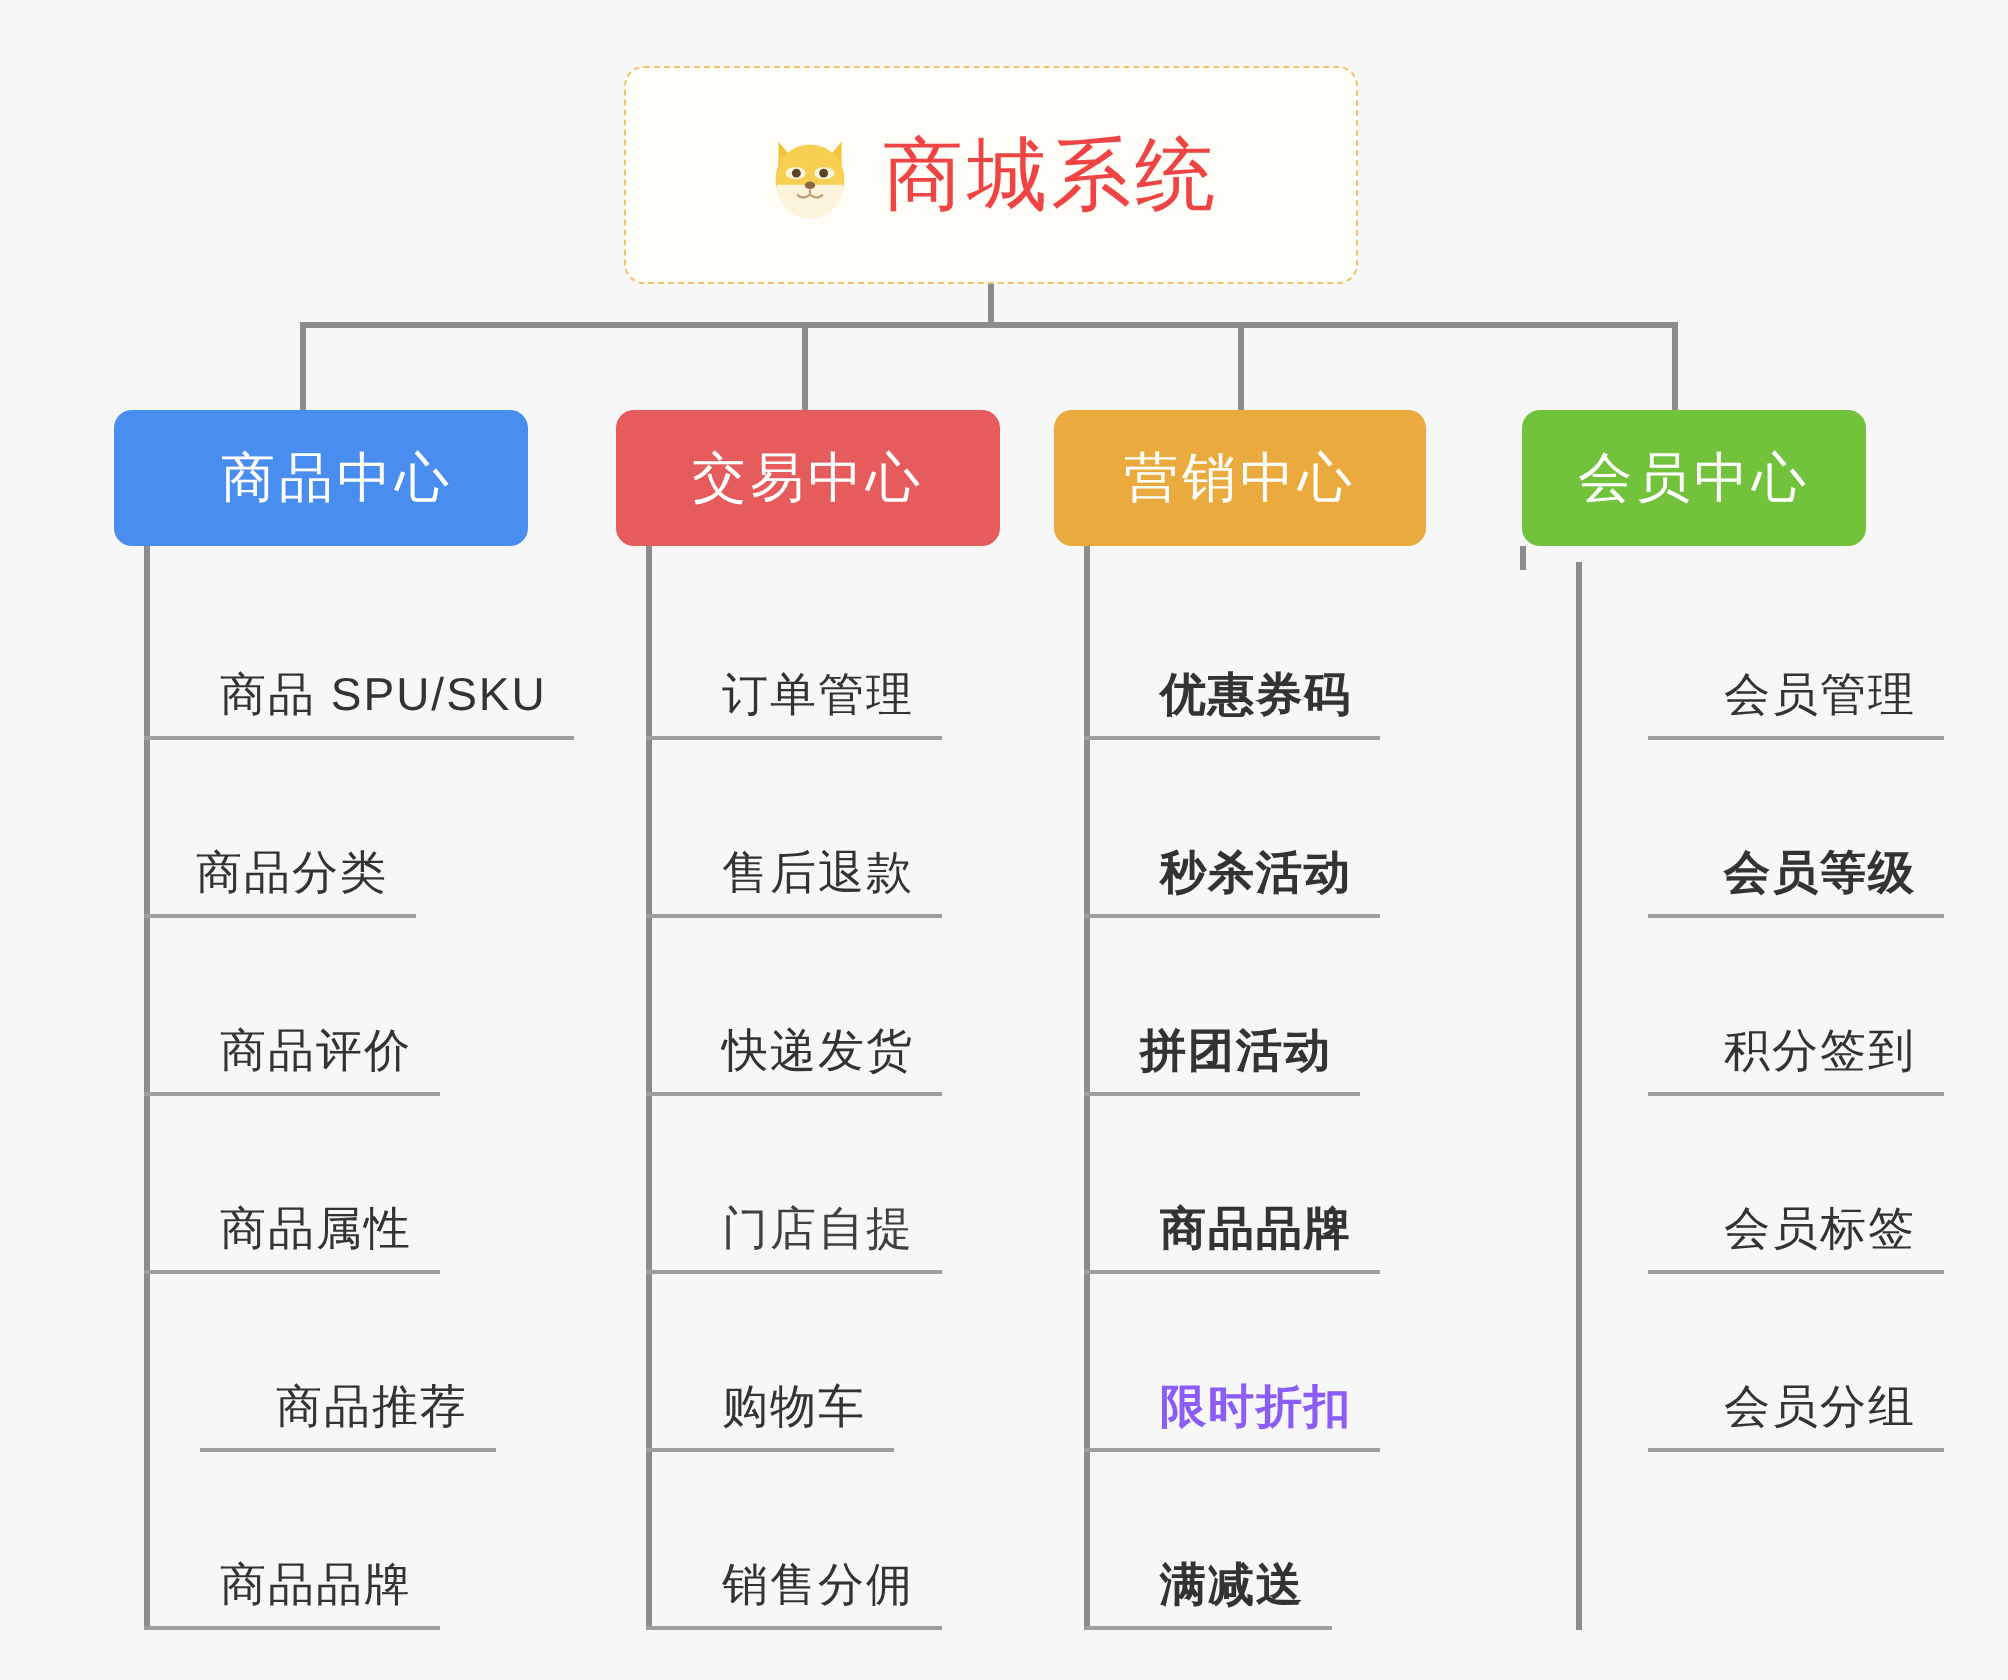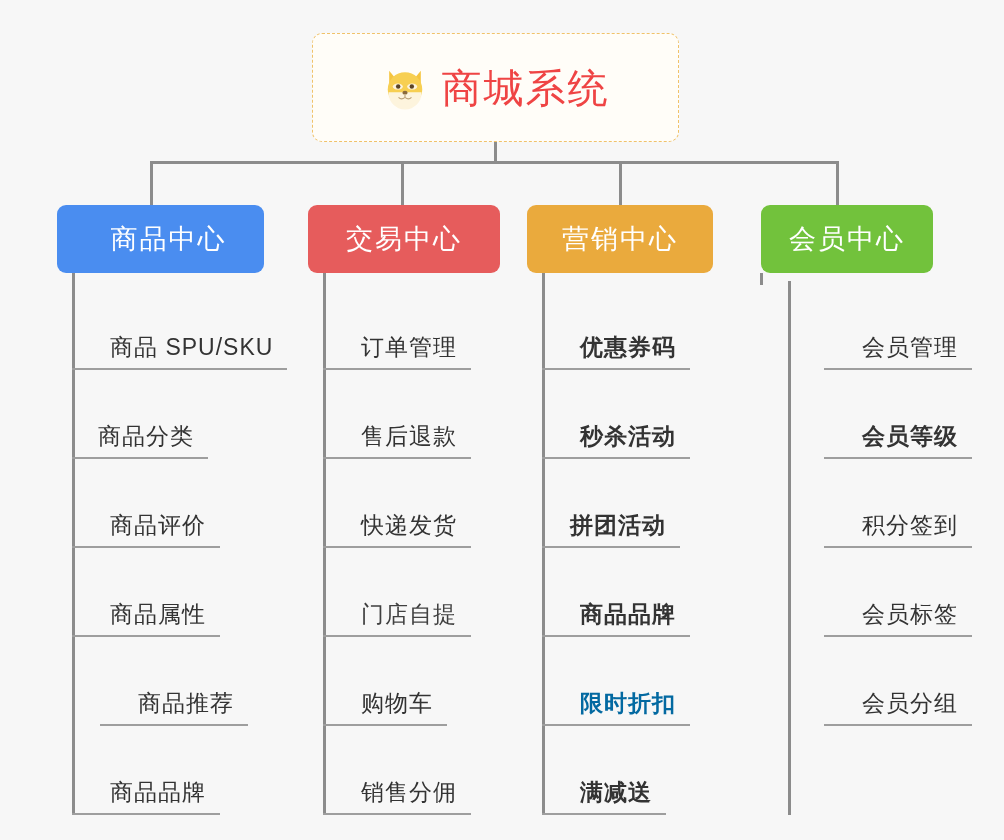--- a/index.html
+++ b/index.html
@@ -202,21 +202,21 @@
     <div class="leaf">
         <div class="leaf-inner" style="border-bottom-color: rgb(158, 158, 158);"><span class="leaf-label" style="color: rgb(51, 51, 51);">秒杀活动</span></div>
       </div>
     <div class="leaf">
         <div class="leaf-inner" style="border-bottom-color: rgb(158, 158, 158); padding-left: 28px;"><span class="leaf-label" style="color: rgb(51, 51, 51);">拼团活动</span></div>
       </div>
     <div class="leaf">
         <div class="leaf-inner" style="border-bottom-color: rgb(158, 158, 158);"><span class="leaf-label" style="color: rgb(51, 51, 51);">商品品牌</span></div>
       </div>
     <div class="leaf">
-        <div class="leaf-inner" style="border-bottom-color: rgb(158, 158, 158);"><span class="leaf-label" style="color: #0369a1; margin-top: 18px;">限时折扣</span></div>
+        <div class="leaf-inner" style="border-bottom-color: rgb(158, 158, 158);"><span class="leaf-label" style="color: #8b5cf6; margin-top: 18px;">限时折扣</span></div>
       </div>
     <div class="leaf">
         <div class="leaf-inner" style="border-bottom-color: rgb(158, 158, 158);"><span class="leaf-label" style="color: rgb(51, 51, 51);">满减送</span></div>
       </div>
   </div>
 
   <div class="branch" style="left:788px;padding-left:36px;">
     <div class="branch-spine" style="height: 534px; background: rgb(140, 140, 140);"></div>
     <div class="leaf">
         <div class="leaf-inner" style="border-bottom-color: rgb(158, 158, 158);"><span class="leaf-label" style="color: rgb(51, 51, 51);">会员管理</span></div>

